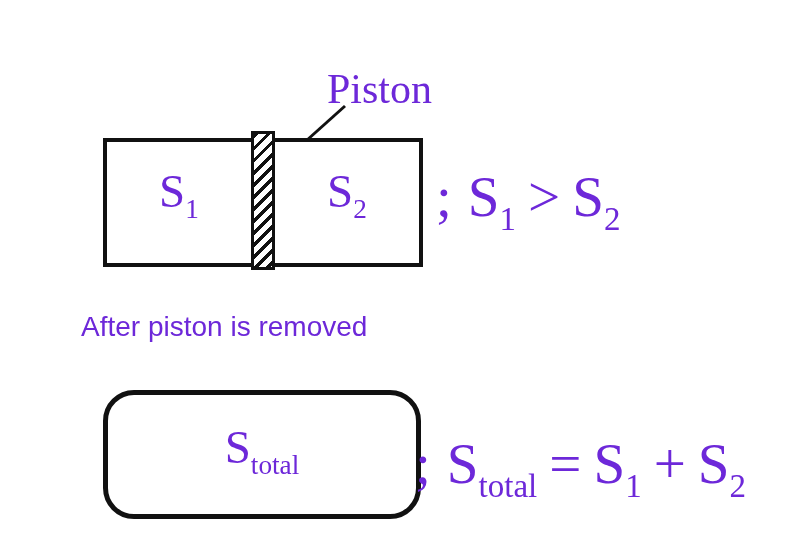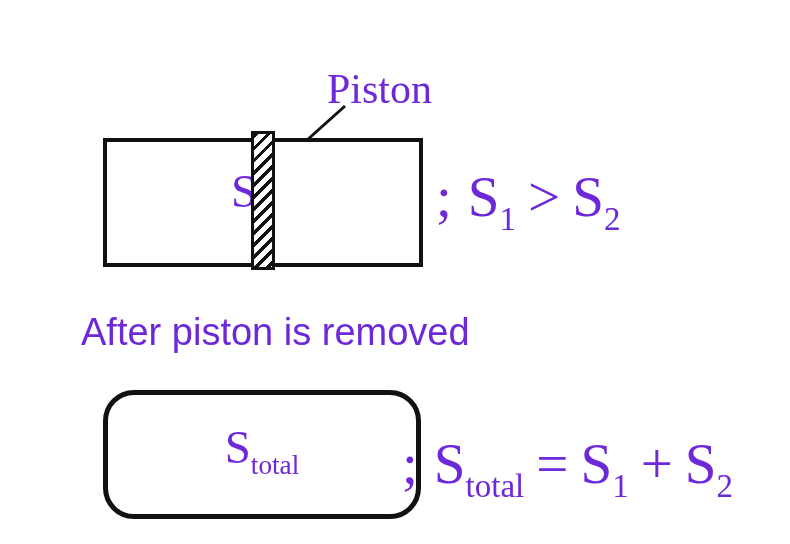--- a/index.html
+++ b/index.html
@@ -78,28 +78,28 @@
   .formula {
     position: absolute;
     font-family: "Liberation Serif", serif;
     font-size: 57px;
     line-height: 1;
     white-space: nowrap;
   }
   .formula .part { margin-left: 12px; }
   .formula .after-semi { margin-left: 16px; }
   #relation { left: 436px; top: 168px; }
-  #equation { left: 402px; top: 435px; }
+  #equation { left: 415px; top: 435px; }
 
   .caption {
     position: absolute;
     left: 81px;
     top: 313px;
     font-family: "Liberation Sans", sans-serif;
-    font-size: 38px;
+    font-size: 28px;
     line-height: 1;
     white-space: nowrap;
   }
 </style>
 </head>
 <body>
 
 <div class="canvas">
 
   <div class="piston-label">Piston</div>
@@ -110,20 +110,25 @@
     <path d="M286,144 L280,166 L302,161" fill="none" stroke="#111111" stroke-width="3" stroke-linejoin="round"></path>
   </svg>
 
   <div class="box top-box">
     <div class="chamber">
       <span class="chem-label">
         <span>S</span><span class="sb">1</span>
       </span>
     </div>
     <div class="piston-slot"></div>
+    <div class="chamber">
+      <span class="chem-label">
+        <span>S</span><span class="sb">2</span>
+      </span>
+    </div>
   </div>
 
   <div class="piston-bar"></div>
 
   <div class="formula" id="relation">
     <span>;</span><span class="part after-semi"><span>S</span><span class="sb">1</span></span><span class="part">&gt;</span><span class="part"><span>S</span><span class="sb">2</span></span>
   </div>
 
   <div class="caption">After piston is removed</div>
 

